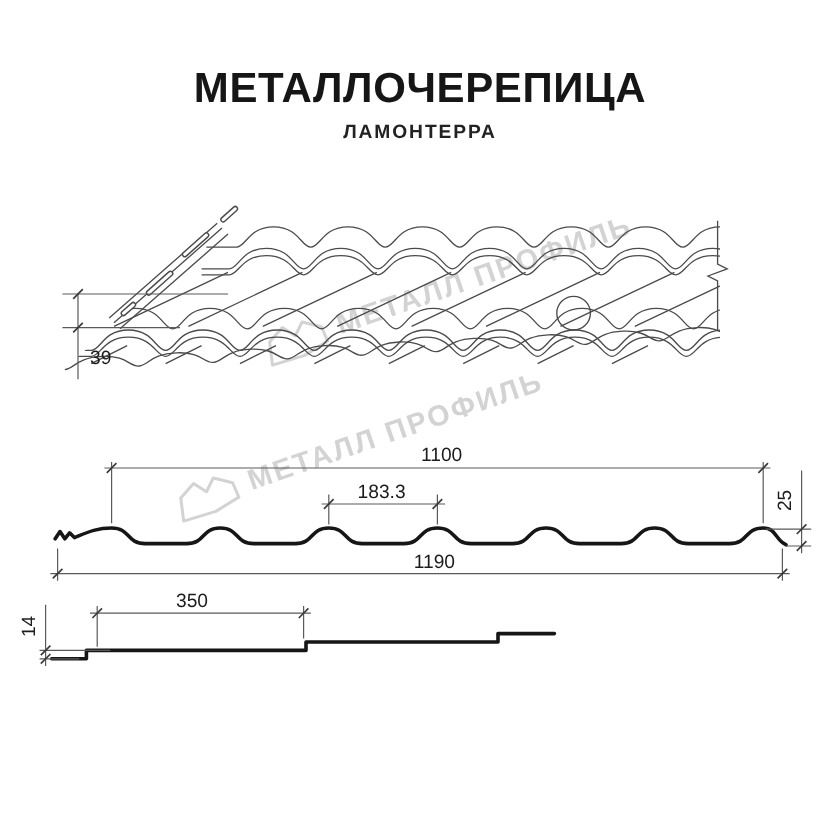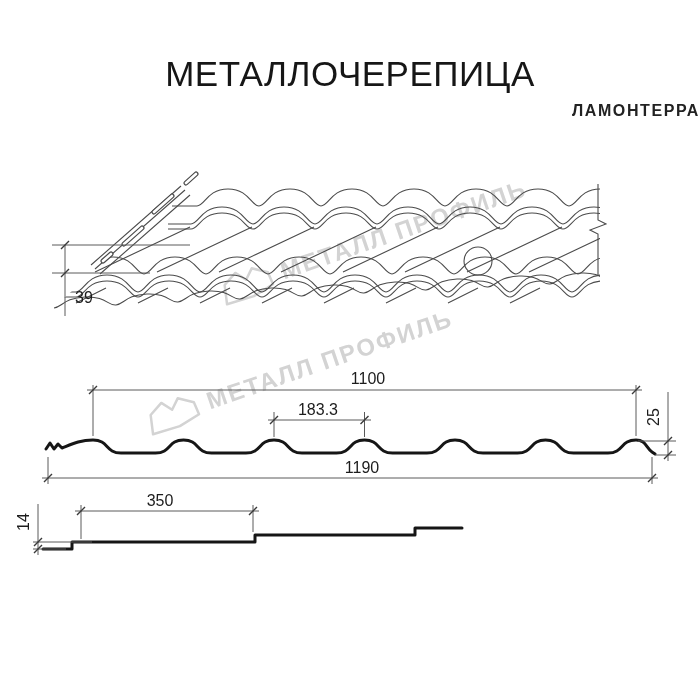--- a/index.html
+++ b/index.html
@@ -1,21 +1,21 @@
 <!DOCTYPE html>
 <html><head>
 <meta charset="utf-8">
 <style>
   html,body{margin:0;padding:0;}
   body{width:700px;height:700px;background:#ffffff;overflow:hidden;
        font-family:"Liberation Sans", sans-serif;position:relative;}
   .page{position:absolute;inset:0;background:#fff;}
   .hdr{position:absolute;left:0;top:56px;width:700px;text-align:center;}
-  .title{font-size:35px;font-weight:400;letter-spacing:.5px;color:#161616;line-height:1.05;}
-  .subtitle{margin-top:9px;font-size:16px;font-weight:600;letter-spacing:1.6px;color:#222;text-align:right;}
+  .title{font-size:35px;font-weight:700;letter-spacing:.5px;color:#161616;line-height:1.05;}
+  .subtitle{margin-top:9px;font-size:16px;font-weight:600;letter-spacing:1.6px;color:#222;}
   .wm{position:absolute;display:flex;align-items:center;gap:9px;
       transform:rotate(-19deg);transform-origin:0 50%;pointer-events:none;}
   .wm-text{font-size:24px;font-weight:700;letter-spacing:2px;color:#d3d3d3;white-space:nowrap;}
   .wm1{left:220px;top:276px;height:34px;}
   .wm2{left:146px;top:406px;height:34px;}
   svg.draw{position:absolute;left:0;top:0;}
   .outline{stroke:#4b4b4b;stroke-width:1.1;fill:none;}
   .thick{stroke:#161616;stroke-width:3;fill:none;stroke-linejoin:round;stroke-linecap:round;}
   .dim{stroke:#5a5a5a;stroke-width:1;fill:none;}
   .tick{stroke:#3a3a3a;stroke-width:1.4;fill:none;}

